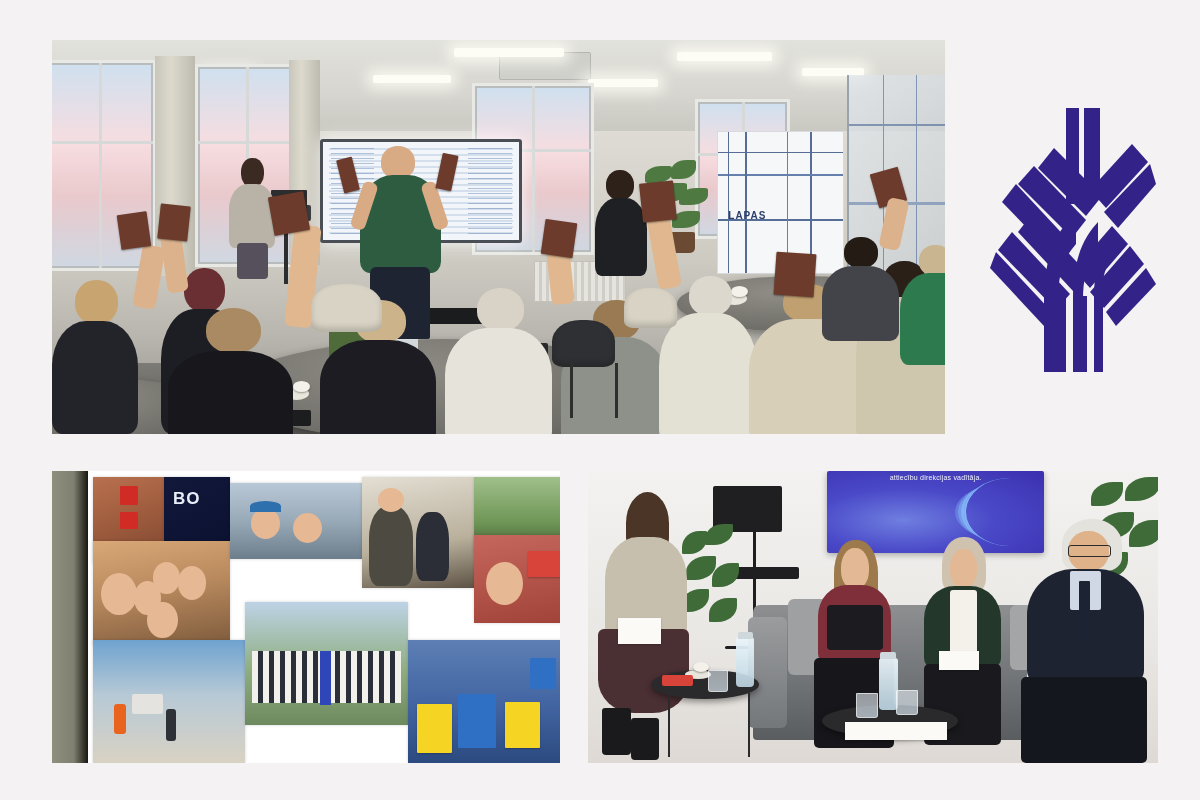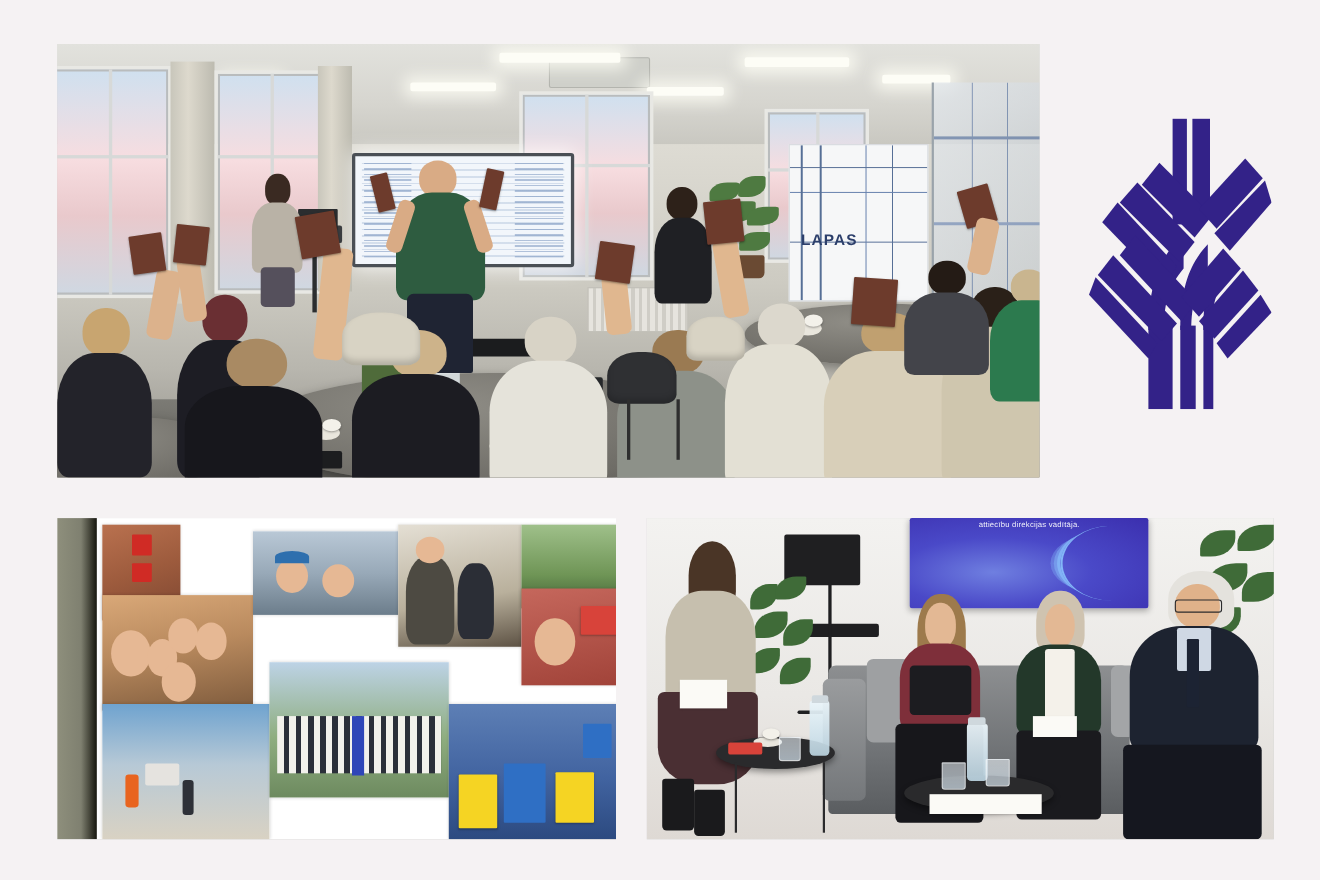--- a/index.html
+++ b/index.html
@@ -103,21 +103,21 @@
       linear-gradient(90deg, transparent 22%, #2f4d7e 22%, #2f4d7e 23%, transparent 23%),
       linear-gradient(180deg, transparent 14%, #2f4d7e 14%, #2f4d7e 15%, transparent 15%),
       linear-gradient(180deg, transparent 30%, #42639a 30%, #42639a 31%, transparent 31%),
       linear-gradient(90deg, transparent 55%, #42639a 55%, #42639a 56%, transparent 56%),
       linear-gradient(180deg, transparent 62%, #2f4d7e 62%, #2f4d7e 63%, transparent 63%),
       linear-gradient(90deg, transparent 74%, #2f4d7e 74%, #2f4d7e 75%, transparent 75%);
     opacity: .8;
   }
   .banner .banner-word {
     position: absolute; left: 8%; top: 55%;
-    font-size: 14px; letter-spacing: 1px; font-weight: 700;
+    font-size: 10px; letter-spacing: 1px; font-weight: 700;
     color: #2c3f6b; font-family: "Liberation Sans", sans-serif;
   }
   .glass-wall {
     position: absolute;
     background: linear-gradient(110deg, rgba(225,230,235,.75), rgba(200,208,216,.55));
     border-left: 2px solid #9aa3ab;
     overflow: hidden;
   }
   .glass-wall .circuit2 {
     position: absolute; inset: 0;
@@ -510,20 +510,23 @@
 
   <div class="photo" id="photo-slide" title="Projected slide showing a collage of event photographs" style="left: 52px; top: 471px; width: 508px; height: 292px;">
     <div class="scene">
       <div class="slide-bg"></div>
       <div class="wall-strip"></div>
 
       <div class="collage-img ci-brick" style="left:8%;top:2%;width:14%;height:30%;">
         <div class="tag-red" style="left:38%;top:10%;width:26%;height:22%;"></div>
         <div class="tag-red" style="left:38%;top:40%;width:26%;height:20%;"></div>
       </div>
+      <div class="collage-img ci-dark" style="left:22%;top:2%;width:13%;height:27%;">
+        <div style="position:absolute;left:14%;top:16%;color:#e9eef8;font-size:17px;font-weight:700;letter-spacing:1px;font-family:'Liberation Sans',sans-serif;">BO</div>
+      </div>
 
       <div class="collage-img ci-selfie" style="left:8%;top:24%;width:27%;height:36%;">
         <div class="face-sm" style="left:6%;top:30%;width:26%;height:40%;"></div>
         <div class="face-sm" style="left:30%;top:38%;width:20%;height:32%;"></div>
         <div class="face-sm" style="left:44%;top:20%;width:20%;height:30%;"></div>
         <div class="face-sm" style="left:62%;top:24%;width:21%;height:32%;"></div>
         <div class="face-sm" style="left:40%;top:58%;width:22%;height:34%;"></div>
       </div>
 
       <div class="collage-img ci-street" style="left:35%;top:4%;width:26%;height:26%;">

